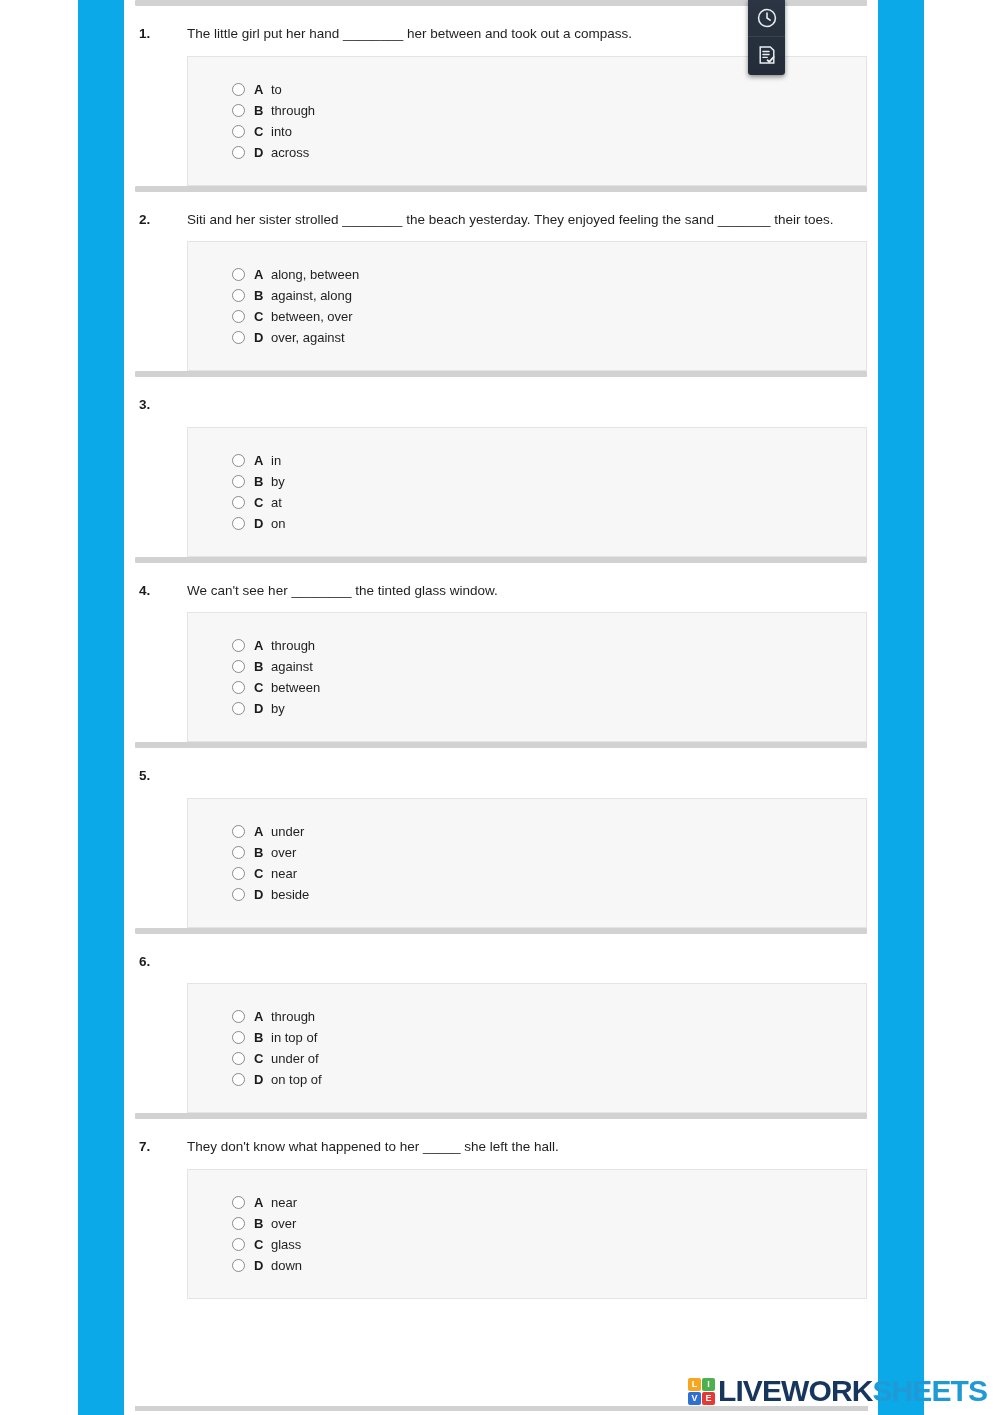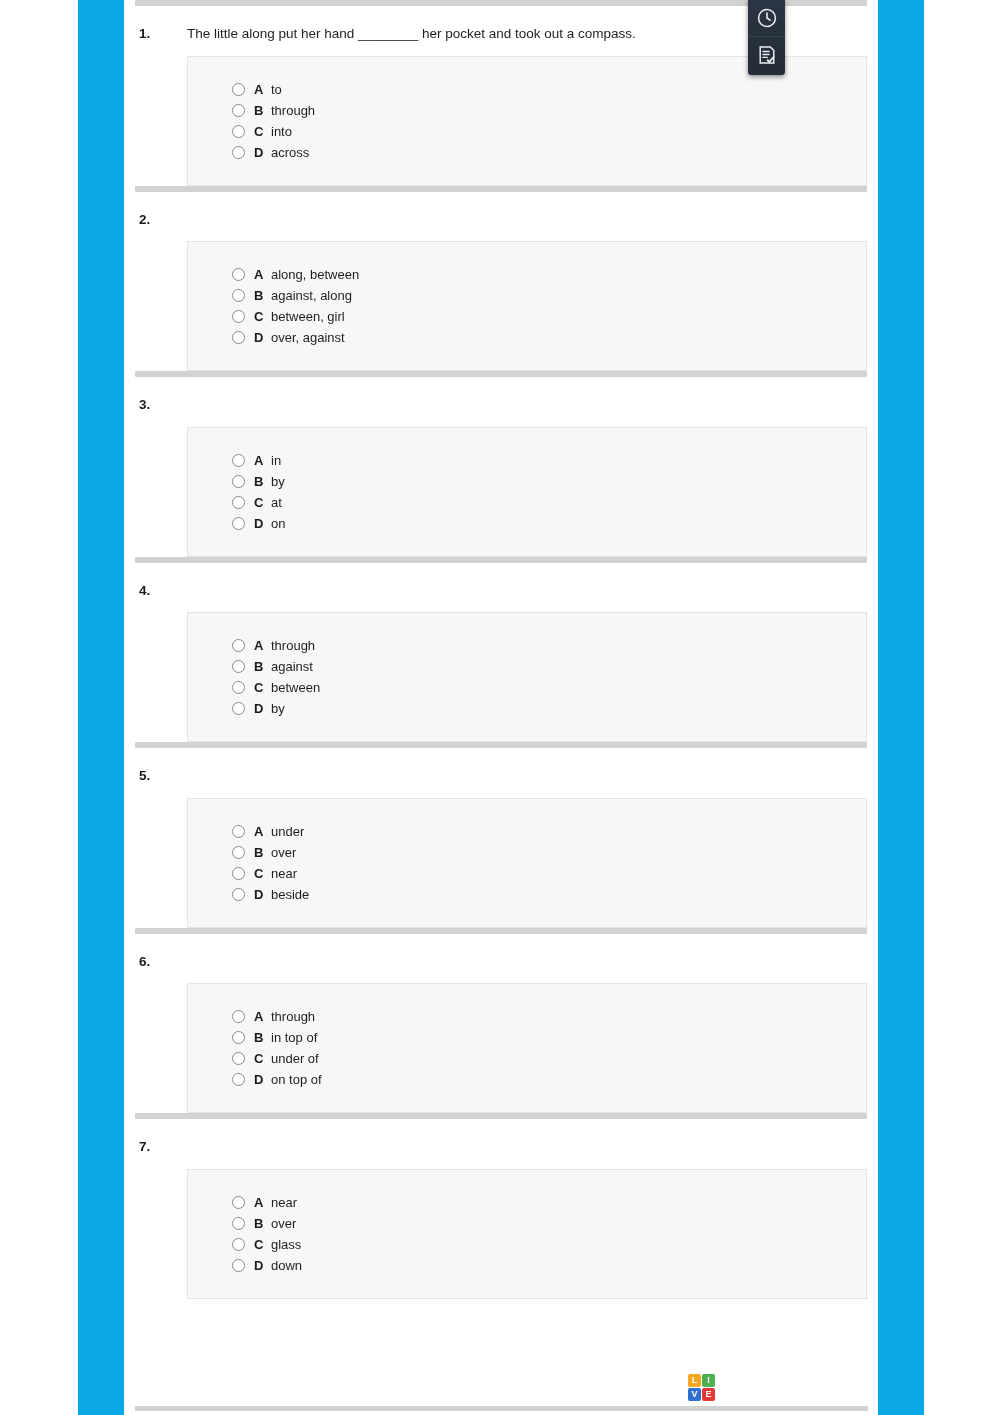--- a/index.html
+++ b/index.html
@@ -199,21 +199,21 @@
   <div class="gutter g3"></div>
   <div class="side-bar right"></div>
   <div class="gutter g4"></div>
 
   <div class="sheet">
     <div id="questions">
         <div class="q-sep"></div>
         <div class="question">
           <div class="q-head">
             <div class="q-num">1.</div>
-            <div class="q-text">The little along put her hand ________ her pocket and took out a compass.</div>
+            <div class="q-text">The little girl put her hand ________ her between and took out a compass.</div>
           </div>
           <div class="options-box">
             <div class="option-row">
               <span class="radio"></span>
               <span class="opt-letter">A</span>
               <span class="opt-text">to</span>
             </div>
             <div class="option-row">
               <span class="radio"></span>
               <span class="opt-letter">B</span>
@@ -228,36 +228,37 @@
               <span class="radio"></span>
               <span class="opt-letter">D</span>
               <span class="opt-text">across</span>
             </div>
           </div>
         </div>
         <div class="q-sep"></div>
         <div class="question">
           <div class="q-head">
             <div class="q-num">2.</div>
+            <div class="q-text">Siti and her sister strolled ________ the beach yesterday. They enjoyed feeling the sand _______ their toes.</div>
           </div>
           <div class="options-box">
             <div class="option-row">
               <span class="radio"></span>
               <span class="opt-letter">A</span>
               <span class="opt-text">along, between</span>
             </div>
             <div class="option-row">
               <span class="radio"></span>
               <span class="opt-letter">B</span>
               <span class="opt-text">against, along</span>
             </div>
             <div class="option-row">
               <span class="radio"></span>
               <span class="opt-letter">C</span>
-              <span class="opt-text">between, girl</span>
+              <span class="opt-text">between, over</span>
             </div>
             <div class="option-row">
               <span class="radio"></span>
               <span class="opt-letter">D</span>
               <span class="opt-text">over, against</span>
             </div>
           </div>
         </div>
         <div class="q-sep"></div>
         <div class="question">
@@ -284,20 +285,21 @@
               <span class="radio"></span>
               <span class="opt-letter">D</span>
               <span class="opt-text">on</span>
             </div>
           </div>
         </div>
         <div class="q-sep"></div>
         <div class="question">
           <div class="q-head">
             <div class="q-num">4.</div>
+            <div class="q-text">We can't see her ________ the tinted glass window.</div>
           </div>
           <div class="options-box">
             <div class="option-row">
               <span class="radio"></span>
               <span class="opt-letter">A</span>
               <span class="opt-text">through</span>
             </div>
             <div class="option-row">
               <span class="radio"></span>
               <span class="opt-letter">B</span>
@@ -368,20 +370,21 @@
               <span class="radio"></span>
               <span class="opt-letter">D</span>
               <span class="opt-text">on top of</span>
             </div>
           </div>
         </div>
         <div class="q-sep"></div>
         <div class="question">
           <div class="q-head">
             <div class="q-num">7.</div>
+            <div class="q-text">They don't know what happened to her _____ she left the hall.</div>
           </div>
           <div class="options-box">
             <div class="option-row">
               <span class="radio"></span>
               <span class="opt-letter">A</span>
               <span class="opt-text">near</span>
             </div>
             <div class="option-row">
               <span class="radio"></span>
               <span class="opt-letter">B</span>
@@ -422,16 +425,17 @@
     </div>
   </div>
 
   <div class="lw-logo">
     <div class="lw-mark" id="lw-mark">
         <div class="lw-cell" style="background: rgb(245, 166, 35);">L</div>
         <div class="lw-cell" style="background: rgb(76, 175, 80);">I</div>
         <div class="lw-cell" style="background: rgb(47, 111, 208);">V</div>
         <div class="lw-cell" style="background: rgb(229, 57, 53);">E</div>
       </div>
+    <div class="lw-word"><span>LIVEWORK</span><span class="blue">SHEETS</span></div>
   </div>
 
   <div class="bottom-sep"></div>
 </div>
 
 </body></html>

